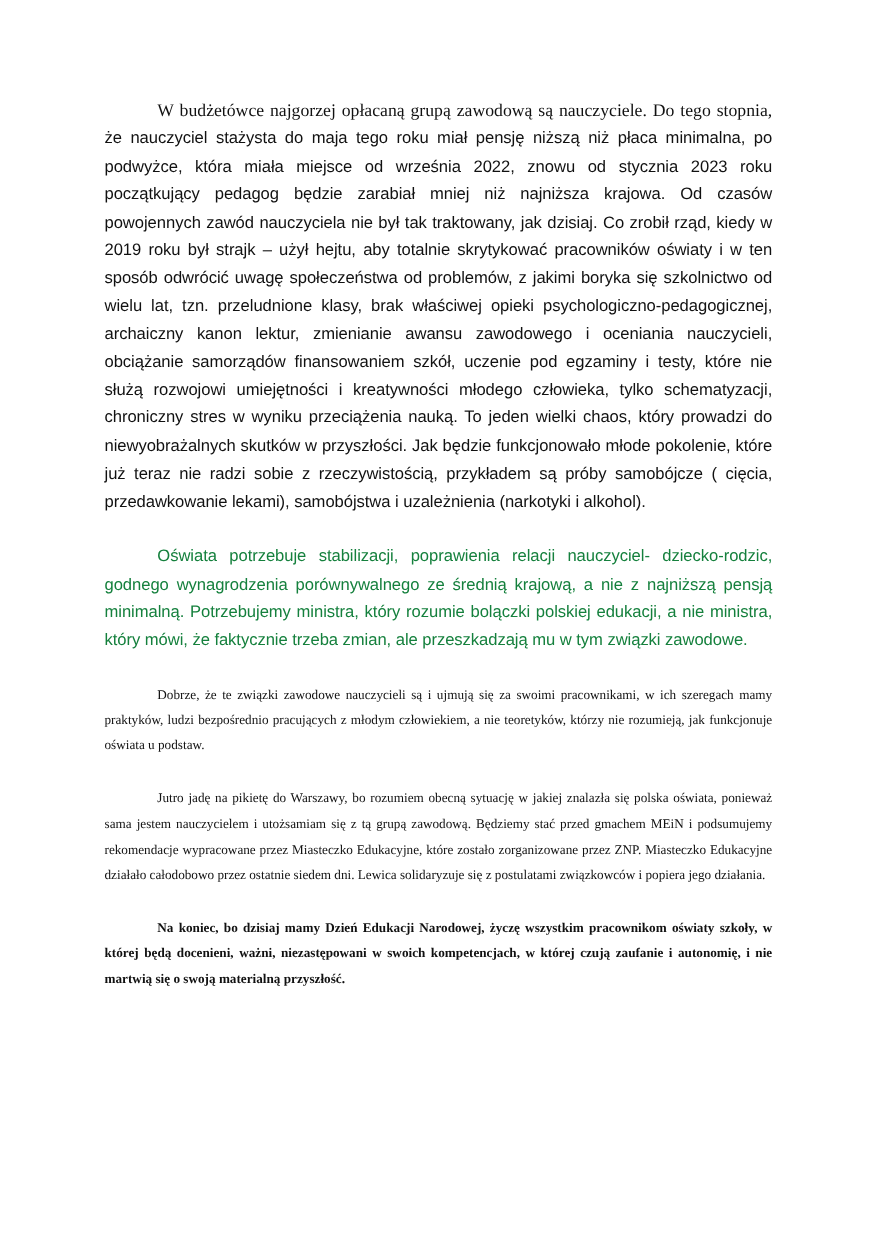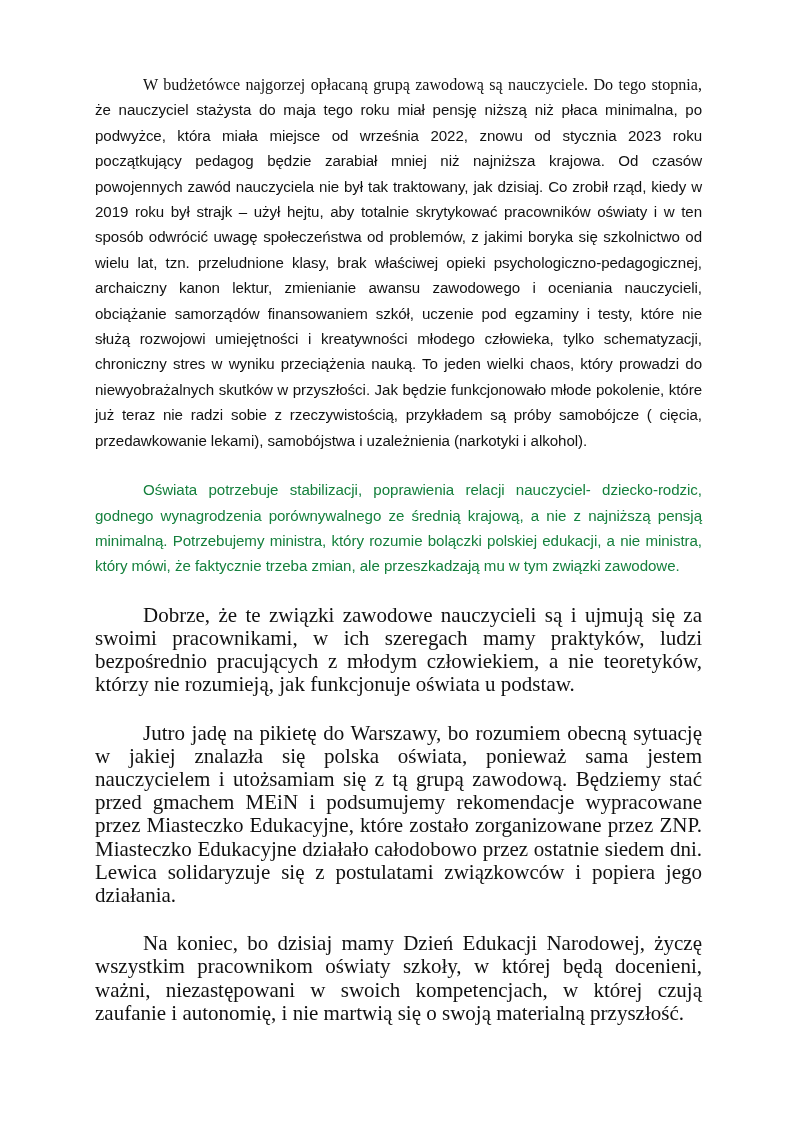--- a/index.html
+++ b/index.html
@@ -18,21 +18,21 @@
     position: absolute;
     left: 0;
     top: 0;
     width: 794px;
     height: 1123px;
     background: #ffffff;
   }
   .doc-body {
     position: absolute;
     left: 95px;
-    top: 72px;
+    top: 88px;
     width: 607px;
   }
   p.para {
     margin: 0;
     padding: 0;
     text-align: justify;
     text-justify: inter-word;
     text-indent: 48px;
     color: #111111;
     -webkit-font-smoothing: antialiased;
@@ -41,21 +41,21 @@
   p.sans {
     font-family: "Liberation Sans", "DejaVu Sans", sans-serif;
     font-size: 15.1px;
     line-height: 25.4px;
     letter-spacing: -0.05px;
     word-spacing: 0px;
   }
   
   p.serif {
     font-family: "Liberation Serif", "DejaVu Serif", serif;
-    font-size: 21px;
+    font-size: 12px;
     line-height: 23.2px;
     letter-spacing: 0px;
   }
   
   .serif-run {
     font-family: "Liberation Serif", "DejaVu Serif", serif;
     font-size: 16.1px;
     letter-spacing: 0px;
   }
   
@@ -79,16 +79,16 @@
     <div class="gap-2"></div>
 
     <p class="para serif" style="color: rgb(17, 17, 17);">Dobrze, że  te związki zawodowe nauczycieli są i ujmują się za swoimi pracownikami, w ich szeregach  mamy praktyków, ludzi bezpośrednio pracujących z młodym człowiekiem, a nie teoretyków, którzy nie rozumieją, jak funkcjonuje oświata u podstaw.</p>
 
     <div class="gap-3"></div>
 
     <p class="para serif" style="color: rgb(17, 17, 17);">Jutro jadę na pikietę do Warszawy, bo rozumiem obecną sytuację w jakiej znalazła się polska oświata, ponieważ sama jestem nauczycielem i utożsamiam  się z tą grupą zawodową. Będziemy stać przed gmachem MEiN i podsumujemy rekomendacje wypracowane przez Miasteczko Edukacyjne, które zostało zorganizowane przez ZNP. Miasteczko Edukacyjne działało całodobowo przez ostatnie siedem dni. Lewica solidaryzuje się z postulatami związkowców i popiera jego działania.</p>
 
     <div class="gap-4"></div>
 
-    <p class="para serif" style="color: rgb(17, 17, 17);">Na koniec, bo dzisiaj mamy Dzień Edukacji Narodowej, życzę wszystkim pracownikom oświaty szkoły, w której będą docenieni, ważni, niezastępowani w swoich kompetencjach, w której czują zaufanie i autonomię, i nie martwią się o swoją materialną przyszłość.</p>
+    <p class="para serif" style="color: rgb(17, 17, 17); font-weight: bold;">Na koniec, bo dzisiaj mamy Dzień Edukacji Narodowej, życzę wszystkim pracownikom oświaty szkoły, w której będą docenieni, ważni, niezastępowani w swoich kompetencjach, w której czują zaufanie i autonomię, i nie martwią się o swoją materialną przyszłość.</p>
 
   </div>
 </div>
 
 </body></html>

